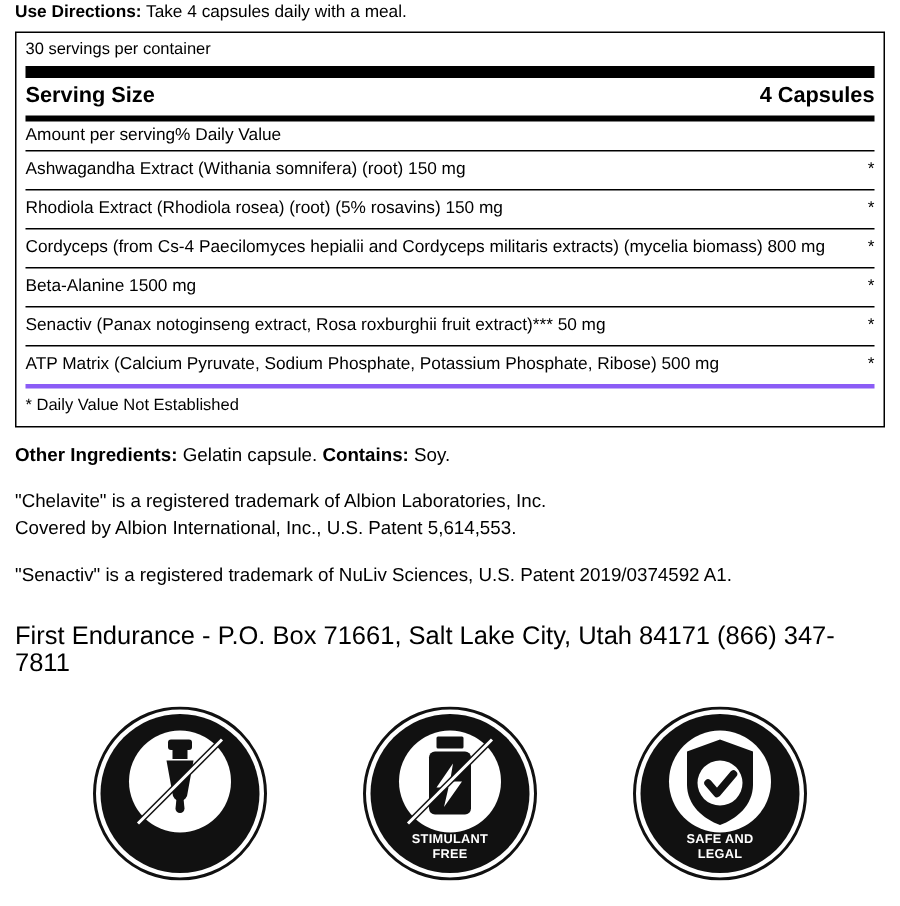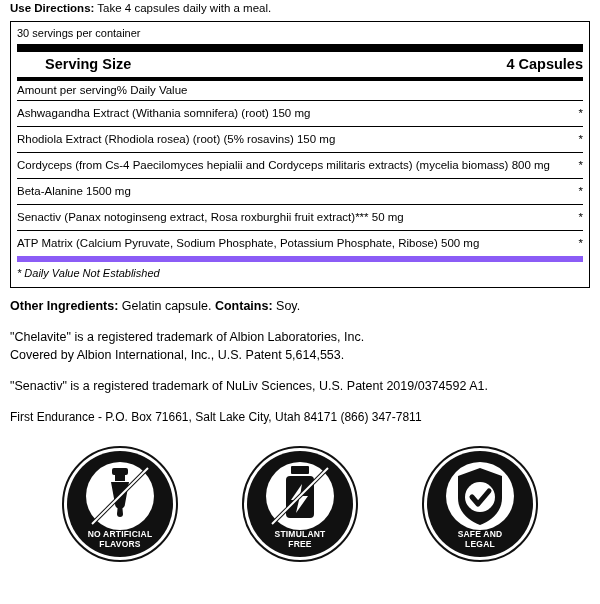--- a/index.html
+++ b/index.html
@@ -57,21 +57,20 @@
     border-bottom: 4px solid #000;
   }
   .sf-serving-row {
     display: flex;
     justify-content: space-between;
     align-items: baseline;
     font-size: 14.5px;
     font-weight: bold;
     line-height: 19px;
     padding: 3px 0 3px 0;
-    margin-left: 28px;
   }
   .sf-amount-row {
     display: flex;
     justify-content: flex-start;
     align-items: baseline;
     font-size: 11.5px;
     line-height: 15px;
     padding: 2px 0 2px 0;
   }
   .sf-amount-row .dv {
@@ -89,22 +88,21 @@
   .ing-row .name {
     padding-right: 10px;
   }
   .ing-row .val {
     white-space: nowrap;
   }
   .footnote {
     font-size: 11px;
     line-height: 15px;
     padding: 4px 0 3px 0;
-    border-top: 6px solid #8b5cf6;
-    font-style: italic;
+    border-top: 3px solid #8b5cf6;
   }
 
   
   .below {
     padding-top: 10px;
   }
   .other-ing {
     font-size: 12.5px;
     line-height: 17px;
     padding-bottom: 13px;
@@ -112,23 +110,24 @@
   .other-ing .bold {
     font-weight: bold;
   }
   .tm-block {
     font-size: 12.5px;
     line-height: 18px;
     padding-bottom: 13px;
   }
   .tm-block div { white-space: nowrap; }
   .address {
-    font-size: 12px;
+    font-size: 17px;
     line-height: 18px;
     padding-bottom: 4px;
+    margin-top: 10px;
   }
 
   
   .badges {
     display: flex;
     justify-content: space-around;
     align-items: flex-start;
     padding: 16px 20px 0 20px;
   }
   .badge {
@@ -233,24 +232,20 @@
           <path d="M49 36 h18 l-4 22 a5 5 0 0 1 -10 0 z"></path>
           <path d="M56 58 h4 l1 10 a3 3 0 0 1 -6 0 z"></path>
         </g>
         <g stroke="#111111" stroke-width="4" fill="none">
           <line x1="30" y1="78" x2="86" y2="22"></line>
         </g>
         <g stroke="#ffffff" stroke-width="2" fill="none">
           <line x1="30" y1="78" x2="86" y2="22"></line>
         </g>
       </svg>
-      <div class="badge-label two-line">
-        <div>NO ARTIFICIAL</div>
-        <div>FLAVORS</div>
-      </div>
     </div>
 
     <div class="badge">
       <svg width="116" height="116" viewBox="0 0 116 116">
         <circle cx="58" cy="58" r="57" fill="#ffffff" stroke="#111111" stroke-width="2"></circle>
         <circle cx="58" cy="58" r="53" fill="#111111"></circle>
         <circle cx="58" cy="50" r="34" fill="#ffffff"></circle>
         <g fill="#111111">
           <rect x="49" y="20" width="18" height="8" rx="1"></rect>
           <rect x="44" y="30" width="28" height="42" rx="4"></rect>

